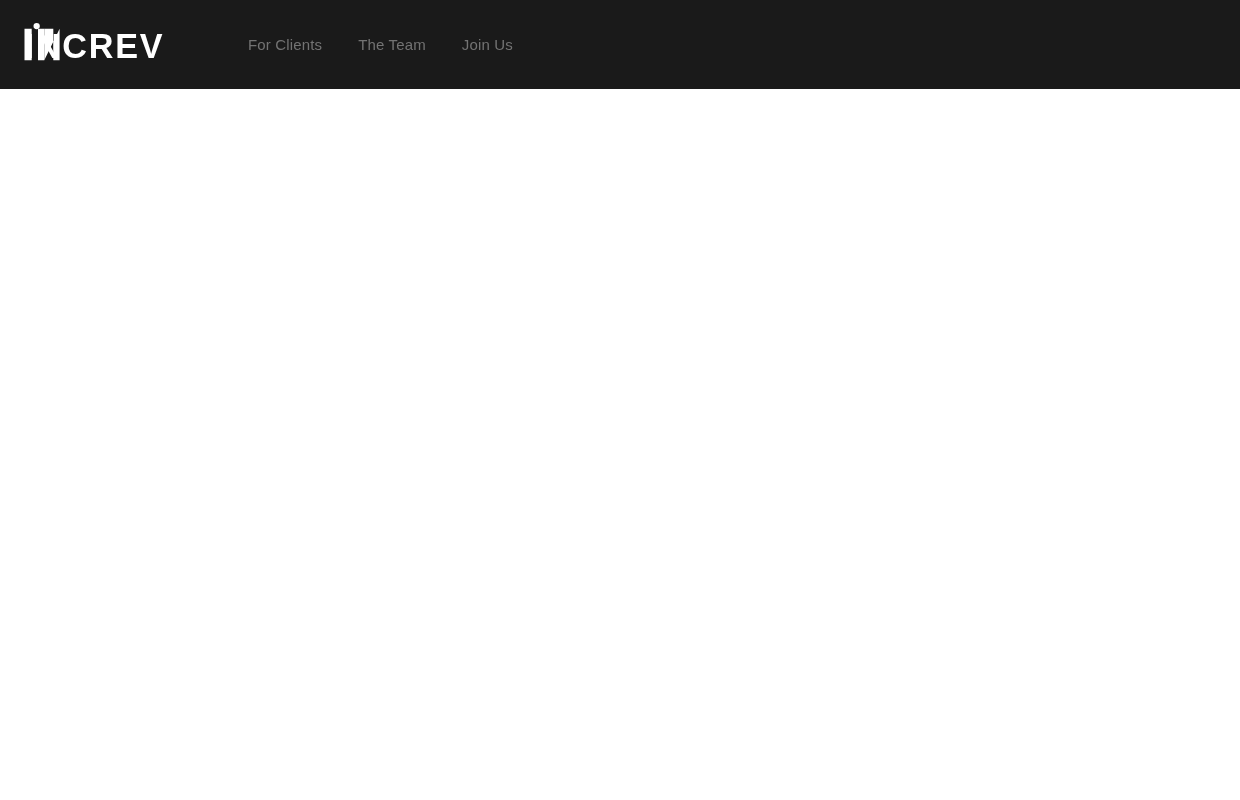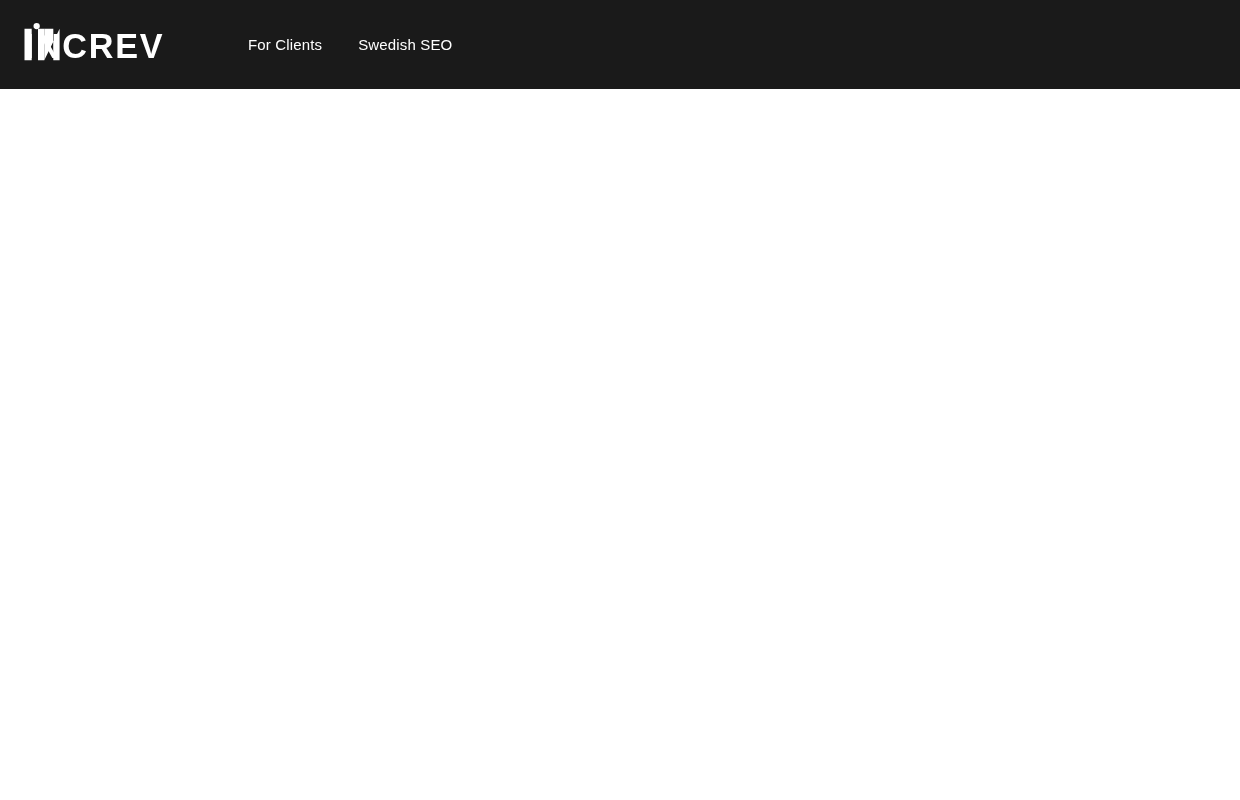--- a/index.html
+++ b/index.html
@@ -40,21 +40,21 @@
 
     nav {
       display: flex;
       align-items: center;
       gap: 0;
       flex: 1;
       justify-content: flex-start;
     }
 
     nav a {
-      color: #ffffff;
+      color: #737373;
       text-decoration: none;
       font-size: 15px;
       font-weight: 400;
       padding: 0 18px;
       height: 89px;
       display: flex;
       align-items: center;
       white-space: nowrap;
       transition: background 0.2s;
       letter-spacing: 0.01em;
@@ -80,18 +80,19 @@
       <polygon points="27,10 27,45 44,10 44,45 37,45 37,10" fill="white"></polygon>
 
       <text x="5" y="42" font-family="Arial Black, Arial, sans-serif" font-weight="900" font-size="38" fill="white" letter-spacing="2">INCREV</text>
 
       <circle cx="18.5" cy="7" r="3.5" fill="white"></circle>
     </svg>
   </div>
 
   <nav>
     <a href="#">For Clients</a>
-    <a href="#">Swedish SEO</a>
+    <a href="#">The Team</a>
+    <a href="#">Join Us</a>
   </nav>
 </header>
 
 <main class="main-content">
 </main>
 
 </body></html>

